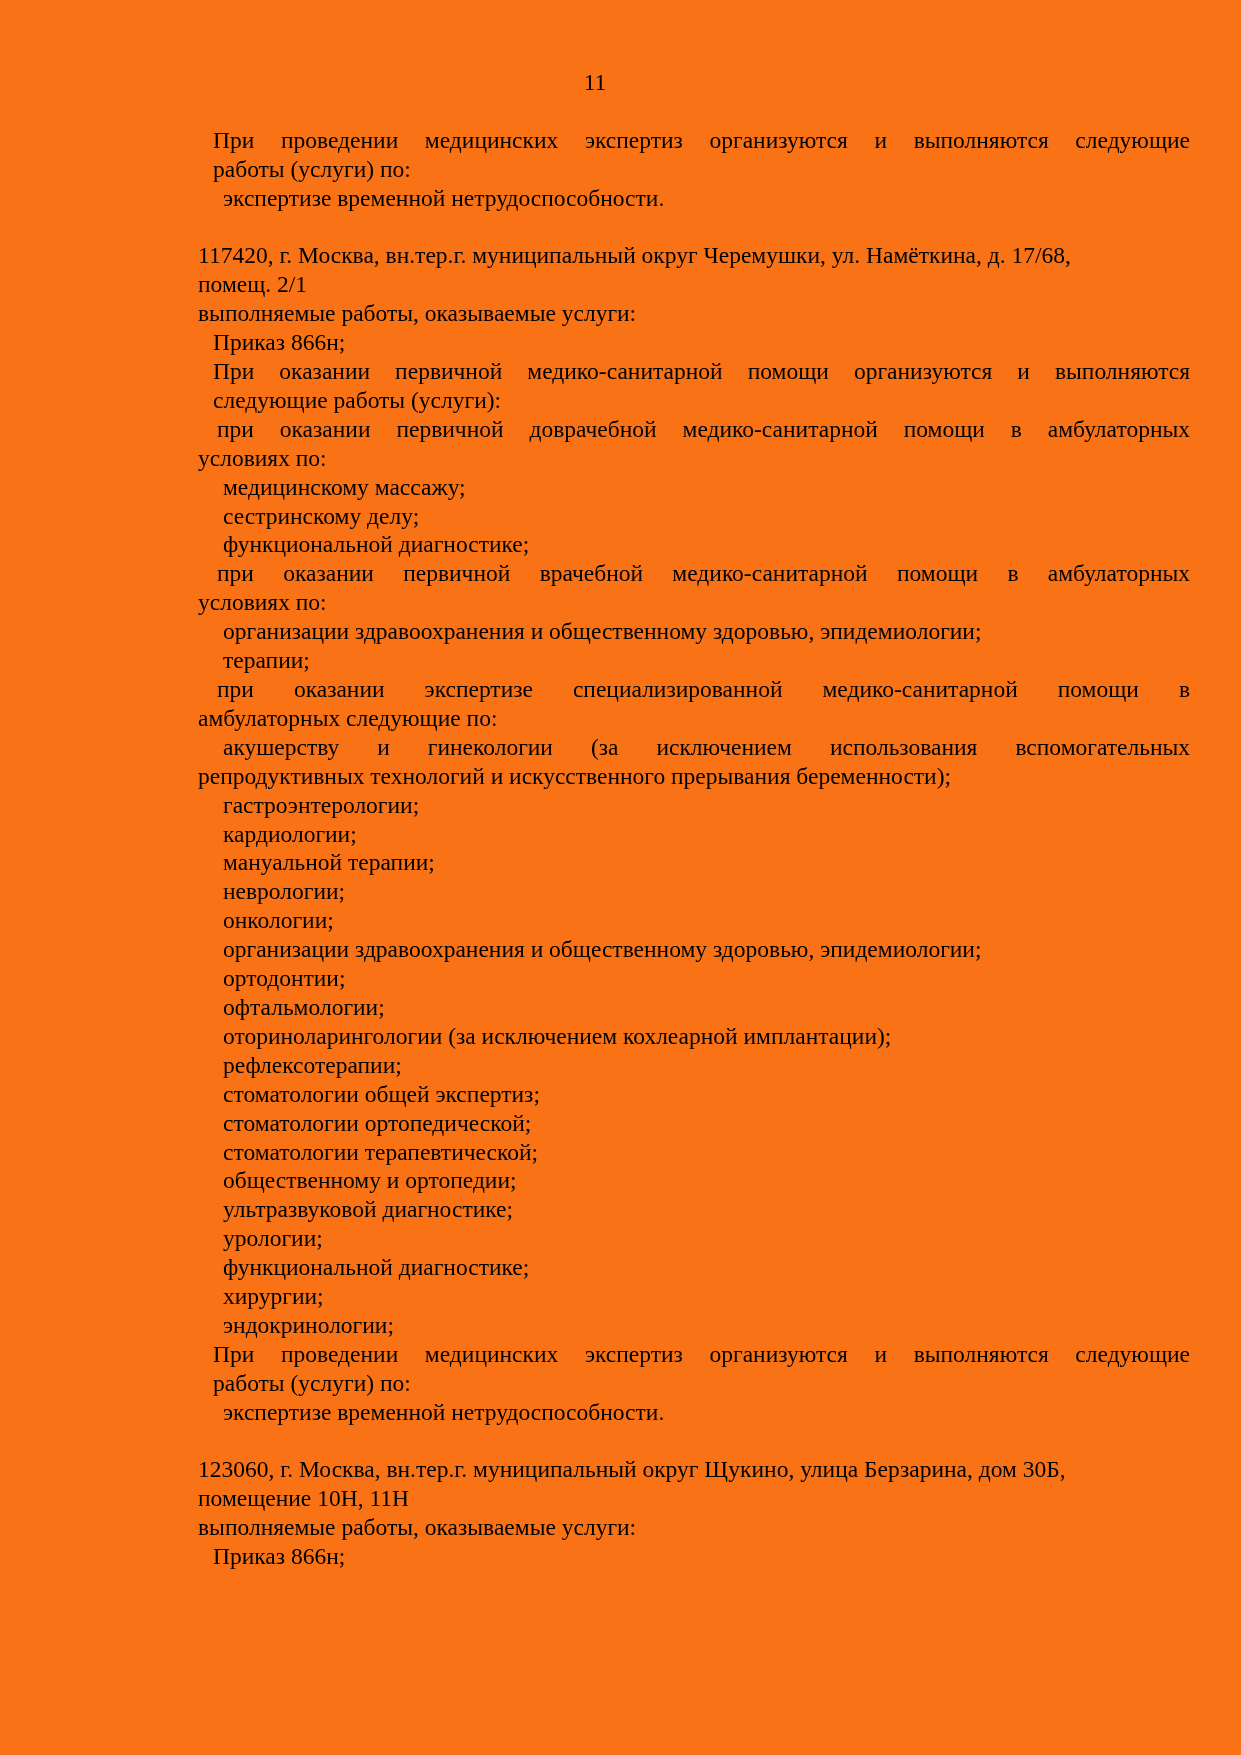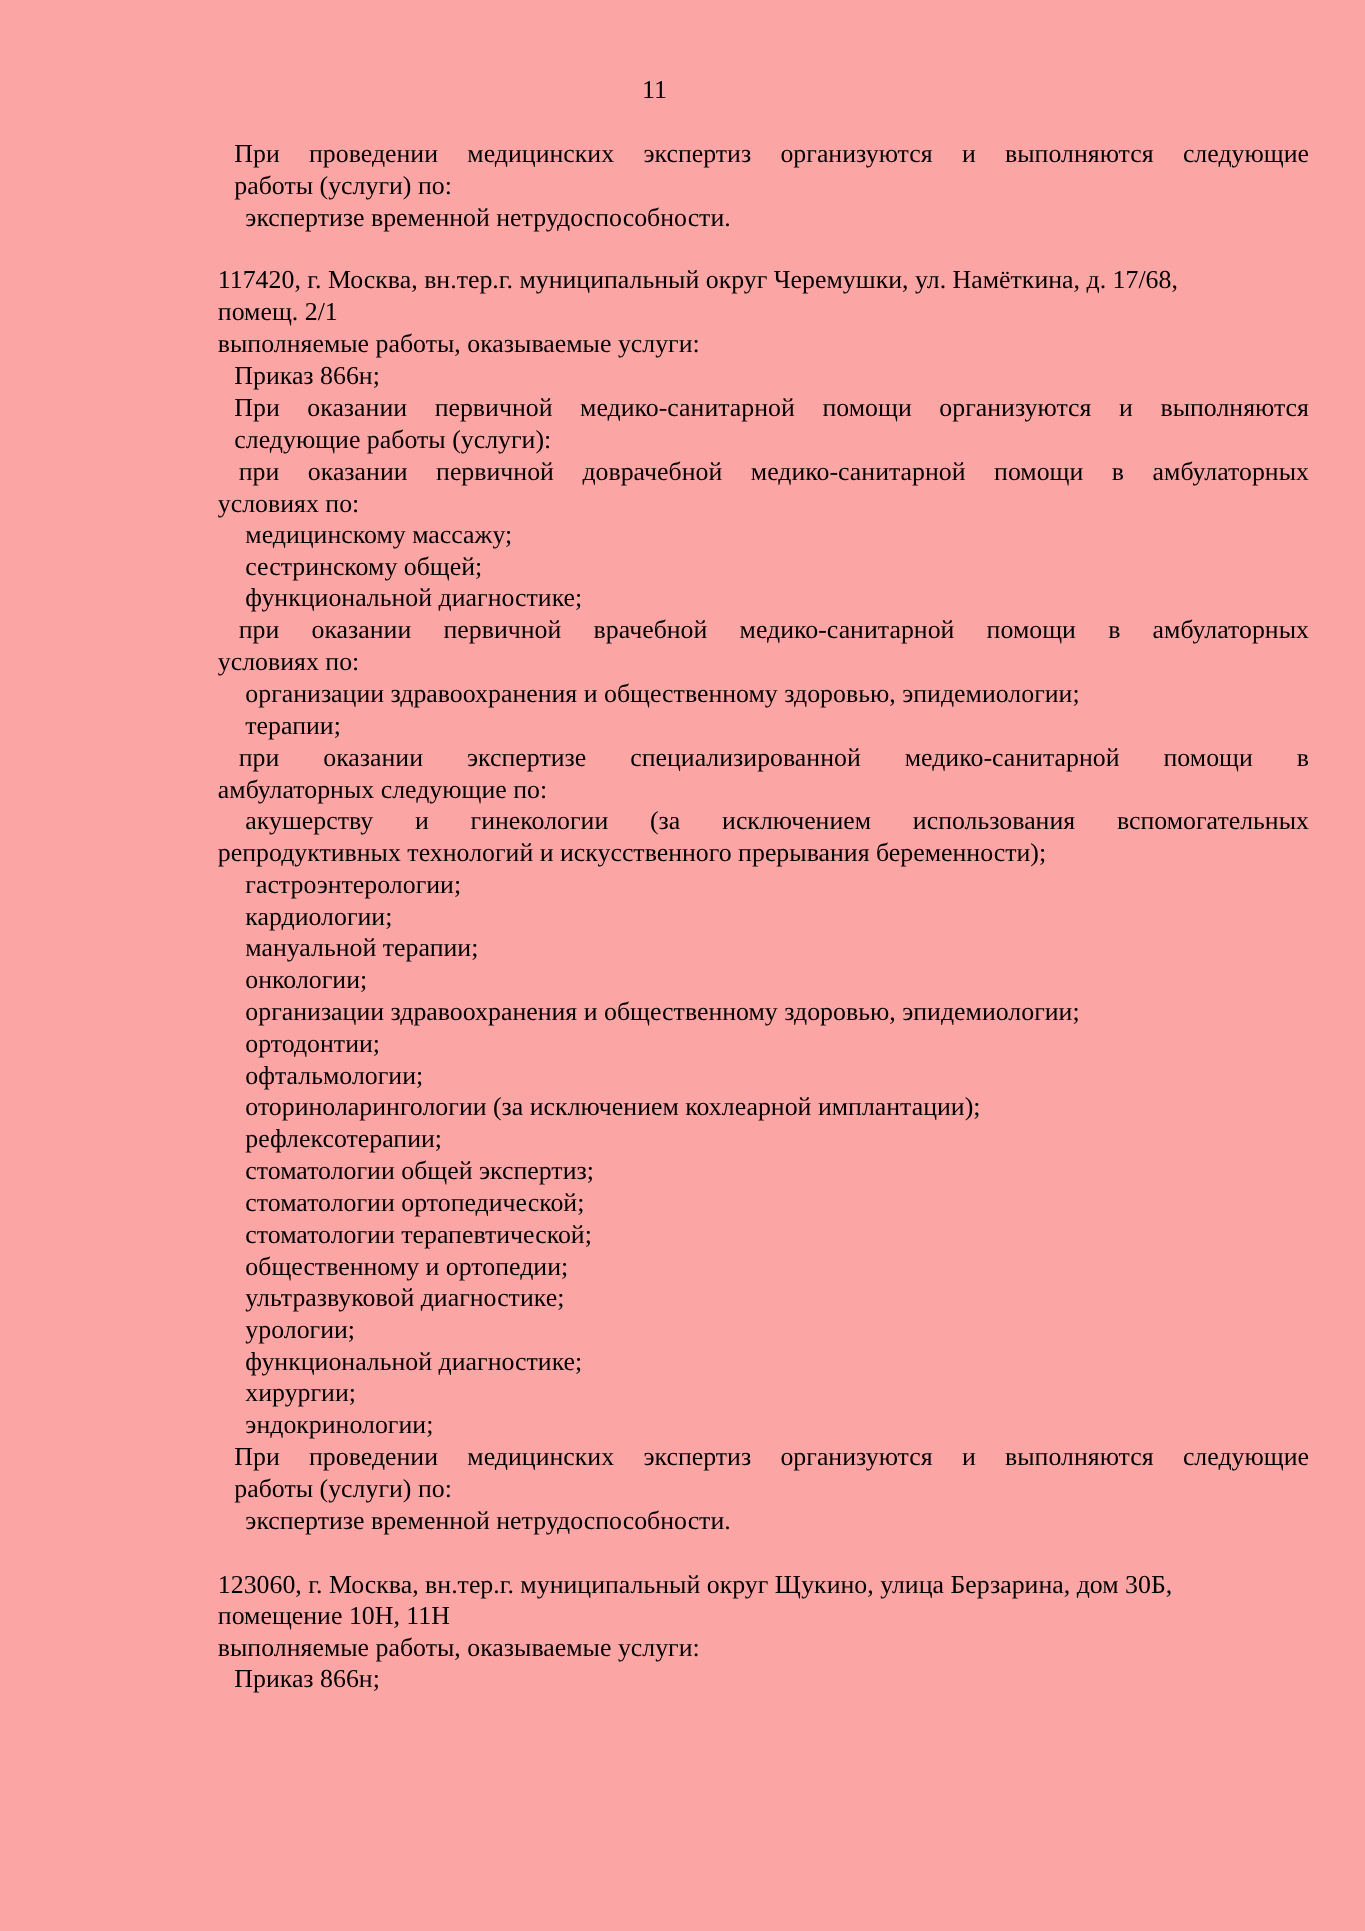--- a/index.html
+++ b/index.html
@@ -4,21 +4,21 @@
 <style>
   html, body {
     margin: 0;
     padding: 0;
     background: #ffffff;
   }
   .page {
     position: relative;
     width: 1241px;
     height: 1755px;
-    background: #fca5a5;
+    background: #f97316;
     overflow: hidden;
     font-family: "Liberation Serif", "DejaVu Serif", serif;
     font-size: 23.5px;
     line-height: 28.9px;
     color: #000000;
   }
   .content {
     position: absolute;
     left: 198px;
     top: 68px;
@@ -57,33 +57,34 @@
         <div class="blank"></div>
         <div class="line i0">117420, г. Москва, вн.тер.г. муниципальный округ Черемушки, ул. Намёткина, д. 17/68,</div>
         <div class="line i0">помещ. 2/1</div>
         <div class="line i0">выполняемые работы, оказываемые услуги:</div>
         <div class="line i1">Приказ 866н;</div>
         <div class="line i1 j">При оказании первичной медико-санитарной помощи организуются и выполняются</div>
         <div class="line i1">следующие работы (услуги):</div>
         <div class="line i2 j">при оказании первичной доврачебной медико-санитарной помощи в амбулаторных</div>
         <div class="line i0">условиях по:</div>
         <div class="line i3">медицинскому массажу;</div>
-        <div class="line i3">сестринскому общей;</div>
+        <div class="line i3">сестринскому делу;</div>
         <div class="line i3">функциональной диагностике;</div>
         <div class="line i2 j">при оказании первичной врачебной медико-санитарной помощи в амбулаторных</div>
         <div class="line i0">условиях по:</div>
         <div class="line i3">организации здравоохранения и общественному здоровью, эпидемиологии;</div>
         <div class="line i3">терапии;</div>
         <div class="line i2 j">при оказании экспертизе специализированной медико-санитарной помощи в</div>
         <div class="line i0">амбулаторных следующие по:</div>
         <div class="line i3 j">акушерству и гинекологии (за исключением использования вспомогательных</div>
         <div class="line i0">репродуктивных технологий и искусственного прерывания беременности);</div>
         <div class="line i3">гастроэнтерологии;</div>
         <div class="line i3">кардиологии;</div>
         <div class="line i3">мануальной терапии;</div>
+        <div class="line i3">неврологии;</div>
         <div class="line i3">онкологии;</div>
         <div class="line i3">организации здравоохранения и общественному здоровью, эпидемиологии;</div>
         <div class="line i3">ортодонтии;</div>
         <div class="line i3">офтальмологии;</div>
         <div class="line i3">оториноларингологии (за исключением кохлеарной имплантации);</div>
         <div class="line i3">рефлексотерапии;</div>
         <div class="line i3">стоматологии общей экспертиз;</div>
         <div class="line i3">стоматологии ортопедической;</div>
         <div class="line i3">стоматологии терапевтической;</div>
         <div class="line i3">общественному и ортопедии;</div>

